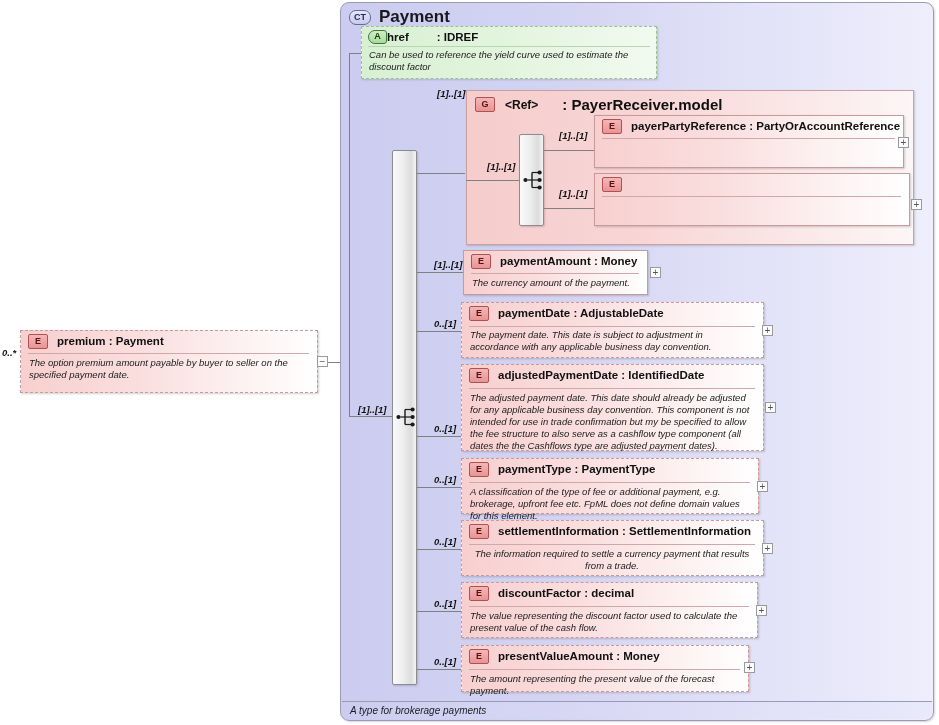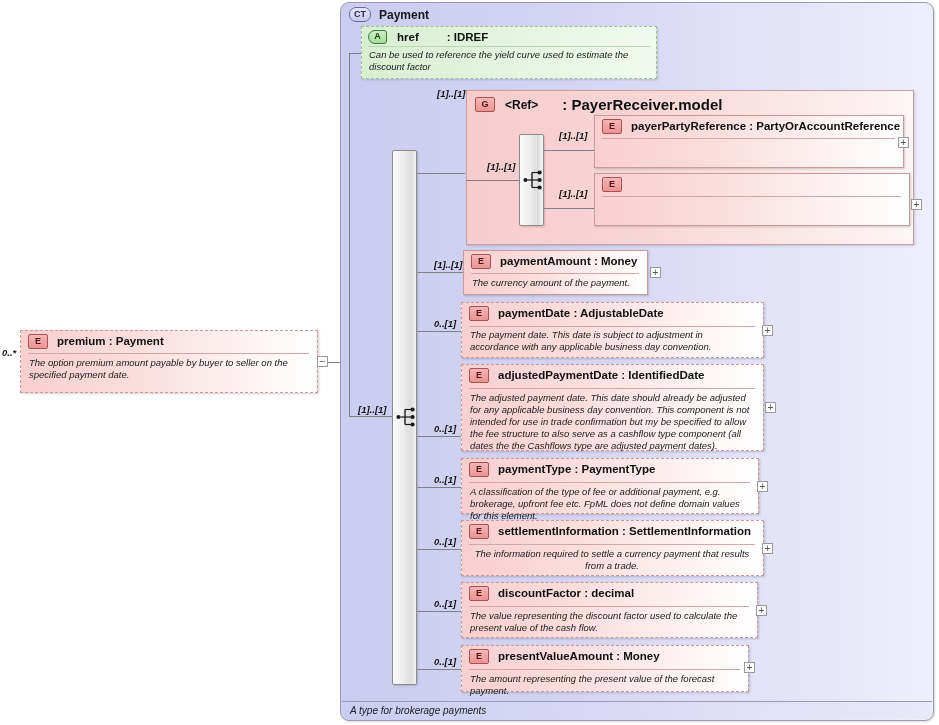--- a/index.html
+++ b/index.html
@@ -40,21 +40,21 @@
   }
   .badge-ct{
     width:22px;height:15px;
     border:1px solid #6a6a9a;
     border-radius:7px;
     background:linear-gradient(to bottom,#e6e6fa,#c9c9ec);
     color:#2a2a55;
     font-size:9px;
     letter-spacing:0px;
   }
-  .ct-title{font-size:12px;font-weight:bold;color:#18181c;}
+  .ct-title{font-size:17px;font-weight:bold;color:#18181c;}
   .ct-footer{
     position:absolute;
     left:1px;right:1px;bottom:1px;height:17px;
     border-top:1px solid #9a9ab5;
     border-bottom-left-radius:8px;border-bottom-right-radius:8px;
     background:linear-gradient(to right,#ccccf0,#e9e9fb);
     font-size:10px;font-style:italic;color:#1b1b20;
     display:flex;align-items:center;padding-left:8px;
   }
 
@@ -71,21 +71,21 @@
     padding-left:6px;
   }
   .badge-a{
     width:19px;height:14px;
     border:1px solid #3c7a3c;
     border-radius:7px 3px 3px 7px;
     background:linear-gradient(to bottom,#cfeec4,#a9dc9b);
     color:#18400f;
     font-size:9px;
   }
-  .attr-name{font-size:11.5px;font-weight:bold;color:#101010;margin-left:10px;}
+  .attr-name{font-size:11.5px;font-weight:bold;color:#101010;}
   .attr-type{font-size:11.5px;font-weight:bold;color:#101010;margin-left:28px;}
   .attr-sep{
     position:absolute;left:6px;right:6px;top:19px;height:0;
     border-top:1px solid #b9d6b3;
   }
   .attr-doc{
     position:absolute;left:7px;right:8px;top:22px;
     font-size:9.5px;font-style:italic;color:#1b1b1b;line-height:1.25;
   }
 

